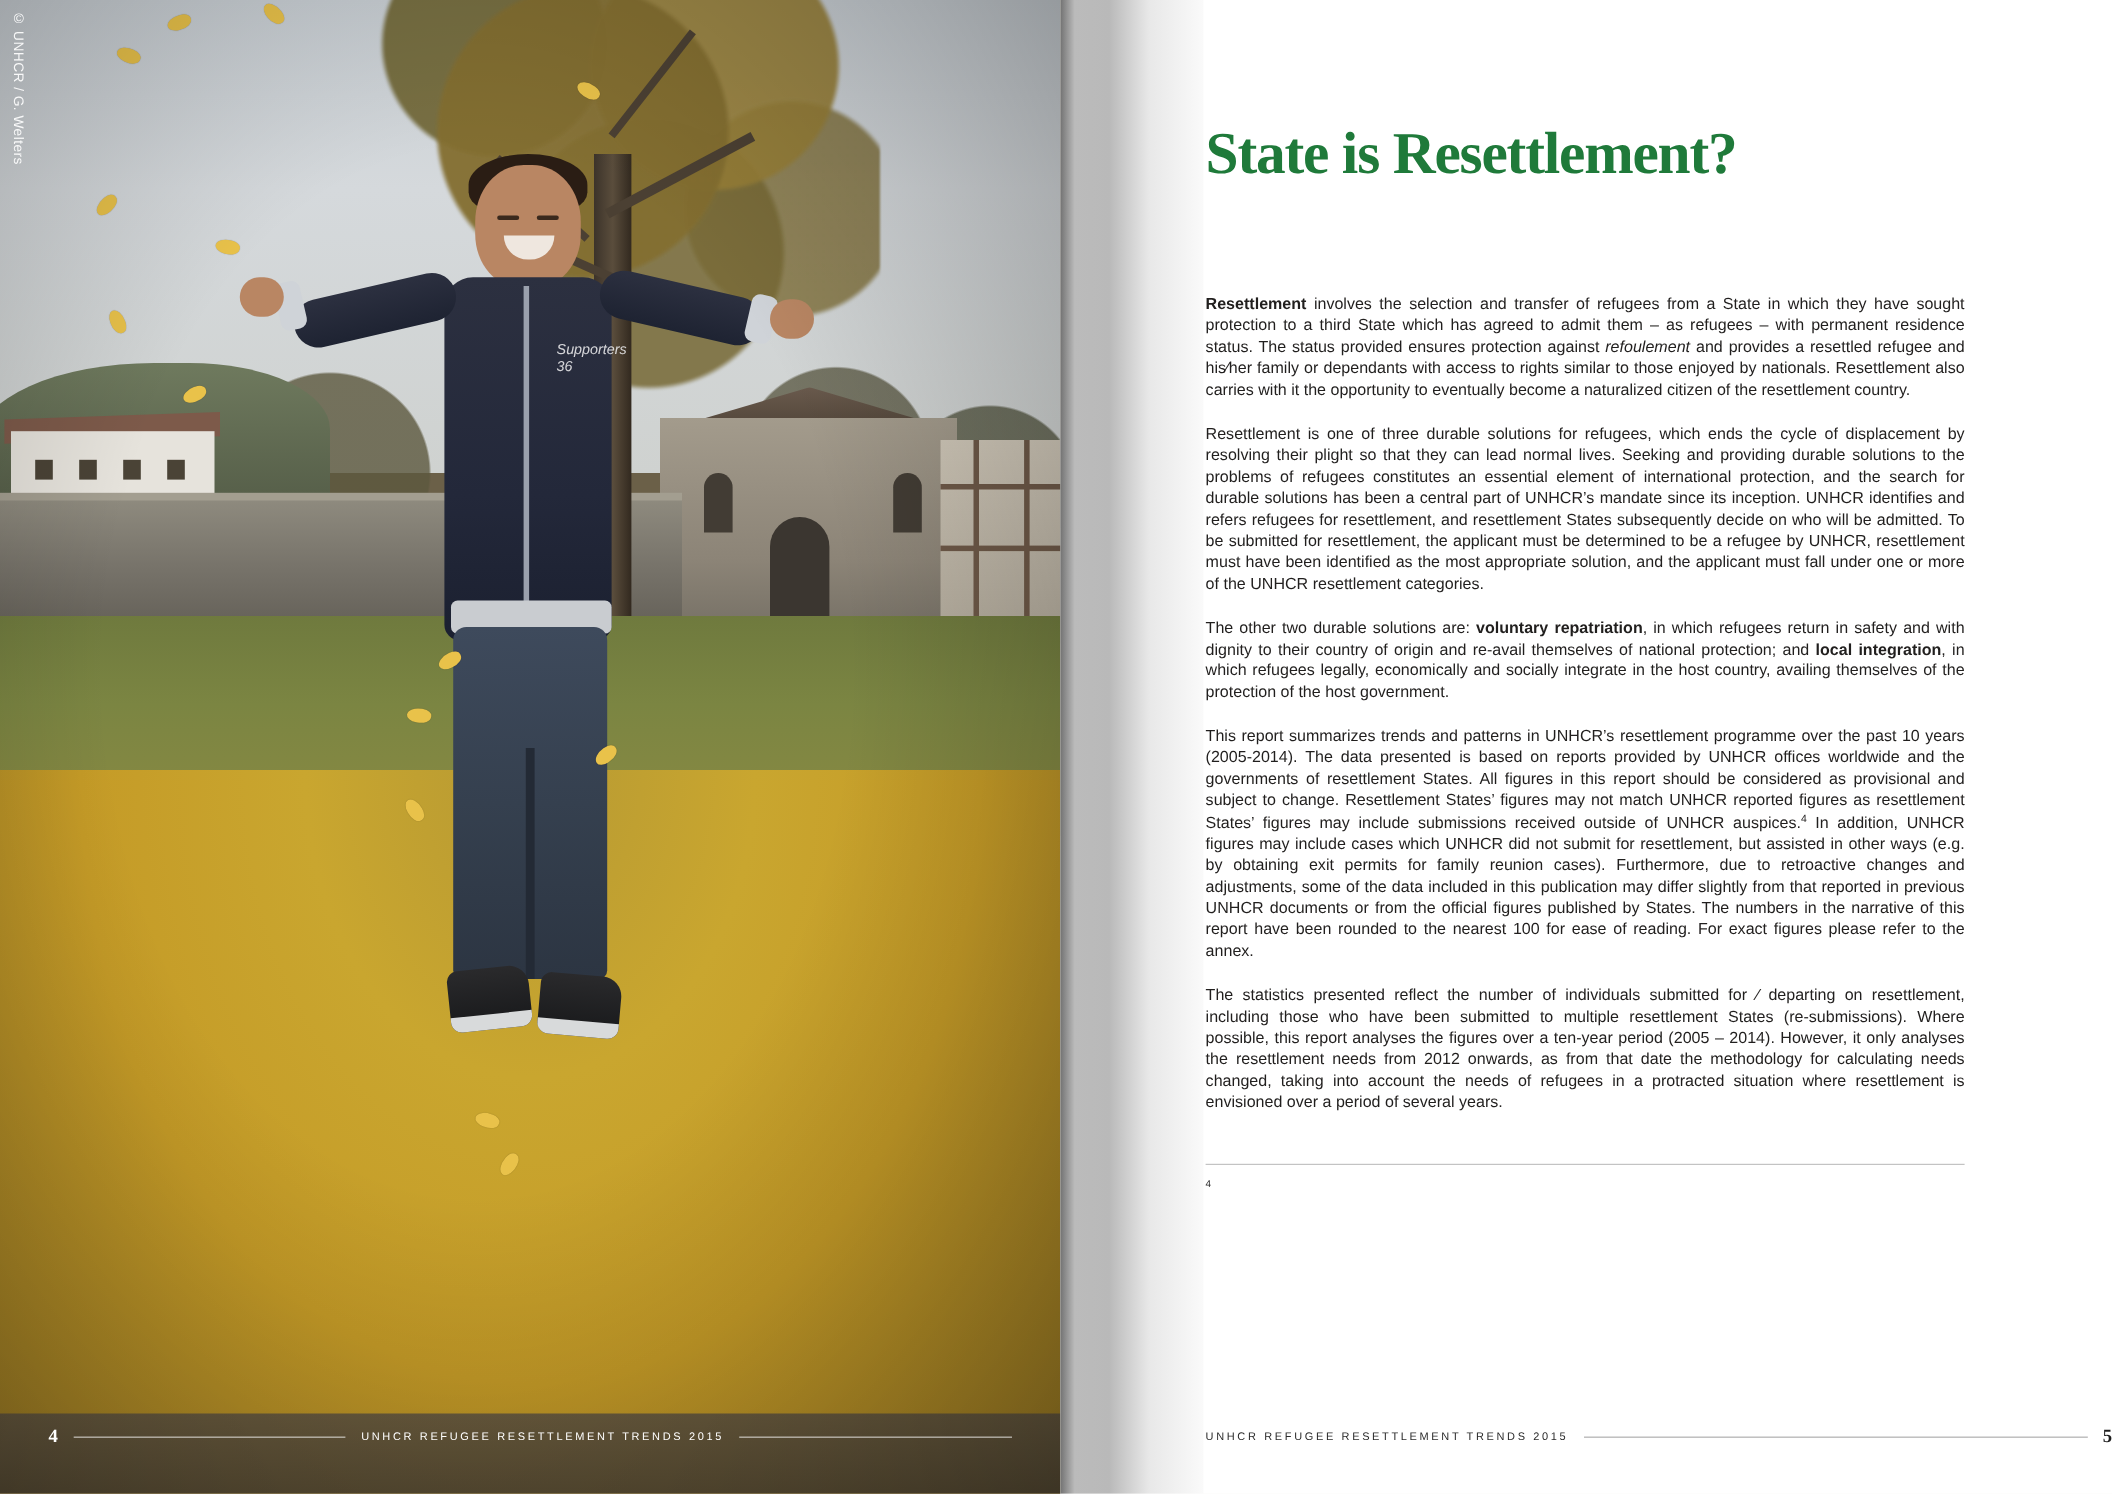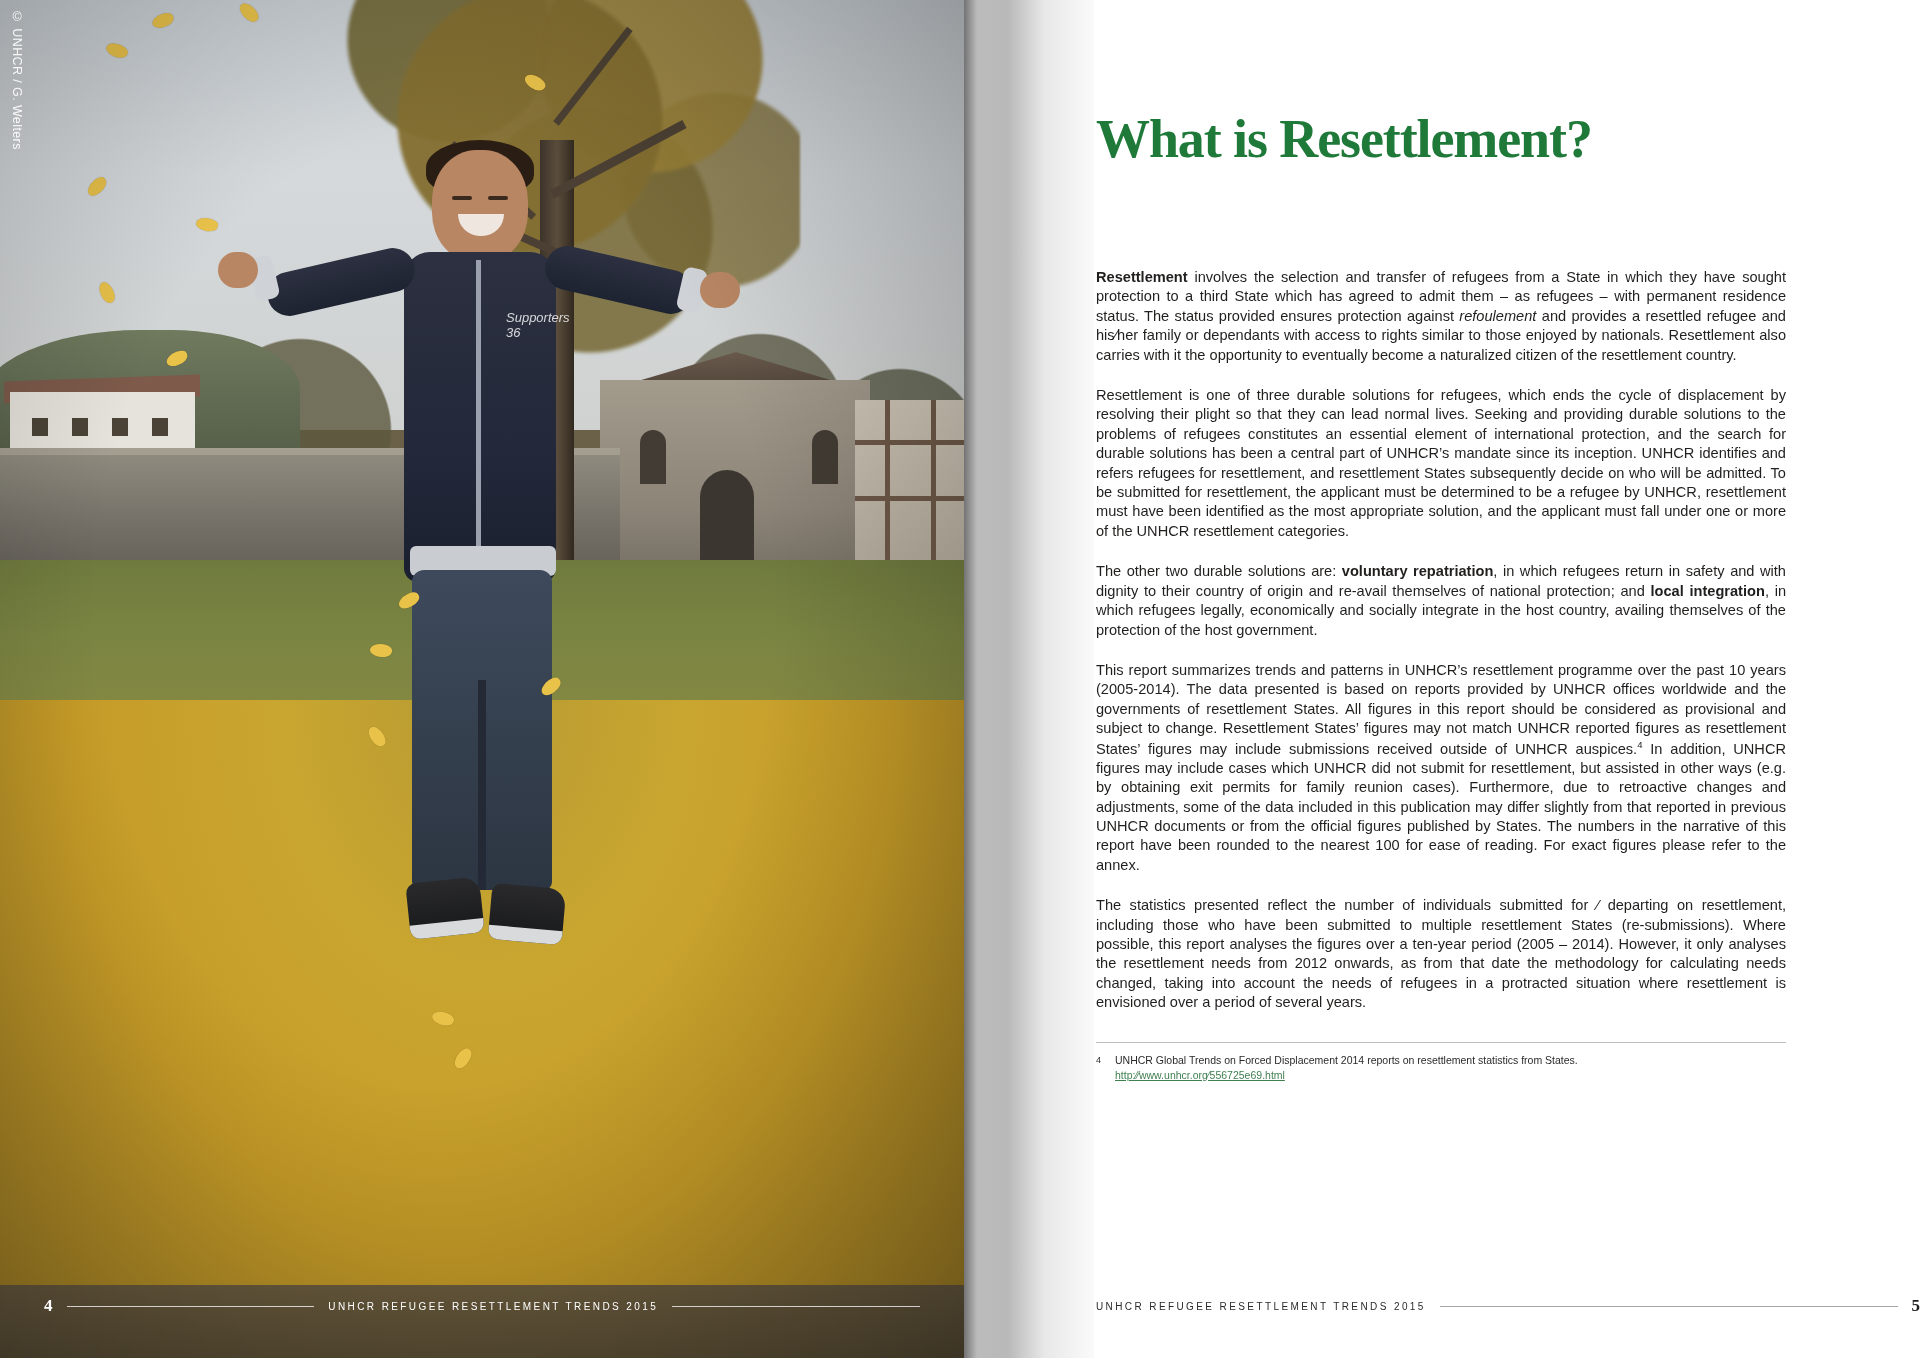--- a/index.html
+++ b/index.html
@@ -473,38 +473,34 @@
     <div class="footer-left">
       <span class="folio">4</span>
       <span class="rule"></span>
       <span class="runhead">UNHCR REFUGEE RESETTLEMENT TRENDS 2015</span>
       <span class="rule"></span>
     </div>
   </div>
 
   <div class="page-right">
     <div class="right-inner">
-      <h1 class="title">What is Resettlement?</h1>
+      <h1 class="title">State is Resettlement?</h1>
 
       <div class="body">
         <p id="p1"><b>Resettlement</b><span> involves the selection and transfer of refugees from a State in which they have sought protection to a third State which has agreed to admit them – as refugees – with permanent residence status. The status provided ensures protection against </span><i>refoulement</i><span> and provides a resettled refugee and his⁄her family or dependants with access to rights similar to those enjoyed by nationals. Resettlement also carries with it the opportunity to eventually become a naturalized citizen of the resettlement country.</span></p>
         <p id="p2"><span>Resettlement is one of three durable solutions for refugees, which ends the cycle of displacement by resolving their plight so that they can lead normal lives. Seeking and providing durable solutions to the problems of refugees constitutes an essential element of international protection, and the search for durable solutions has been a central part of UNHCR’s mandate since its inception. UNHCR identifies and refers refugees for resettlement, and resettlement States subsequently decide on who will be admitted. To be submitted for resettlement, the applicant must be determined to be a refugee by UNHCR, resettlement must have been identified as the most appropriate solution, and the applicant must fall under one or more of the UNHCR resettlement categories.</span></p>
         <p id="p3"><span>The other two durable solutions are: </span><b>voluntary repatriation</b><span>, in which refugees return in safety and with dignity to their country of origin and re-avail themselves of national protection; and </span><b>local integration</b><span>, in which refugees legally, economically and socially integrate in the host country, availing themselves of the protection of the host government.</span></p>
         <p id="p4"><span>This report summarizes trends and patterns in UNHCR’s resettlement programme over the past 10 years (2005-2014). The data presented is based on reports provided by UNHCR offices worldwide and the governments of resettlement States. All figures in this report should be considered as provisional and subject to change. Resettlement States’ figures may not match UNHCR reported figures as resettlement States’ figures may include submissions received outside of UNHCR auspices.</span><sup>4</sup><span> In addition, UNHCR figures may include cases which UNHCR did not submit for resettlement, but assisted in other ways (e.g. by obtaining exit permits for family reunion cases). Furthermore, due to retroactive changes and adjustments, some of the data included in this publication may differ slightly from that reported in previous UNHCR documents or from the official figures published by States. The numbers in the narrative of this report have been rounded to the nearest 100 for ease of reading. For exact figures please refer to the annex.</span></p>
         <p id="p5"><span>The statistics presented reflect the number of individuals submitted for ⁄ departing on resettlement, including those who have been submitted to multiple resettlement States (re-submissions). Where possible, this report analyses the figures over a ten-year period (2005 – 2014). However, it only analyses the resettlement needs from 2012 onwards, as from that date the methodology for calculating needs changed, taking into account the needs of refugees in a protracted situation where resettlement is envisioned over a period of several years.</span></p>
       </div>
 
       <div class="footnote-wrap">
         <div class="footnote-rule"></div>
         <div class="footnote">
           <span class="fn-num">4</span>
-          <span>
-            <span>UNHCR Global Trends on Forced Displacement 2014 reports on resettlement statistics from States.</span><br>
-            <span class="fn-link">http:⁄⁄www.unhcr.org⁄556725e69.html</span>
-          </span>
         </div>
       </div>
     </div>
 
     <div class="footer-right" style="left:132px;">
       <span class="runhead">UNHCR REFUGEE RESETTLEMENT TRENDS 2015</span>
       <span class="rule"></span>
       <span class="folio">5</span>
     </div>
   </div>

